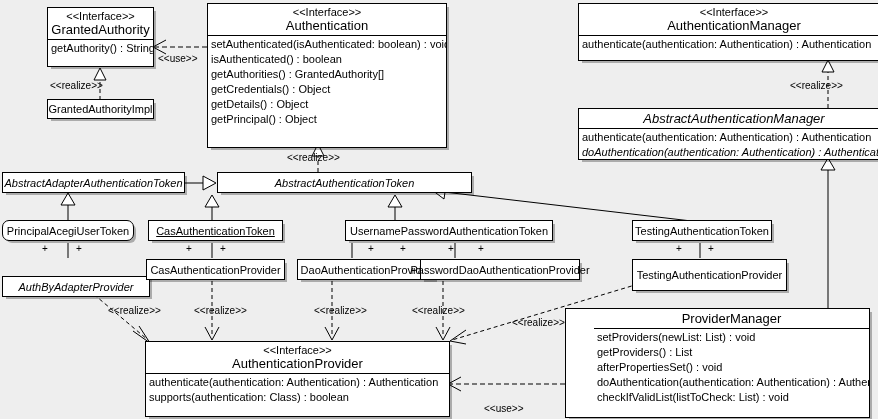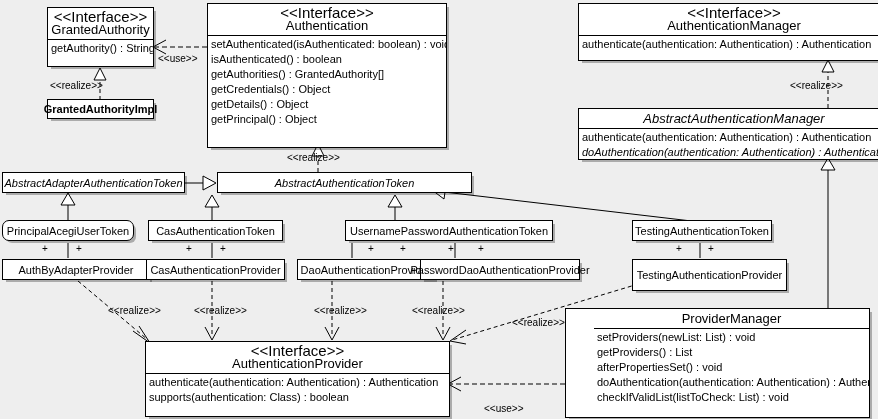--- a/index.html
+++ b/index.html
@@ -29,21 +29,21 @@
     box-shadow: 3px 3px 0 -1px rgba(0,0,0,0.28);
     z-index: 5;
   }
   .hdr {
     padding: 2px 3px 3px 3px;
     text-align: center;
     line-height: 13px;
   }
   .hdr .stereo {
     display: block;
-    font-size: 15px;
+    font-size: 11px;
     color: #000;
     white-space: nowrap;
   }
   .hdr .cname {
     display: block;
     font-size: 13px;
     color: #000;
     white-space: nowrap;
   }
   .hdr.italic .cname { font-style: italic; font-weight: normal; }
@@ -163,21 +163,21 @@
     <div class="hdr">
       <span class="stereo">&lt;&lt;Interface&gt;&gt;</span>
       <span class="cname">GrantedAuthority</span>
     </div>
     <div class="sep"></div>
     <div class="ops">
       <span class="op">getAuthority() : String</span>
     </div>
   </div>
 
-  <div class="uml-box" style="left:47px; top:99px; width:107px; height:20px;font-weight:bold;">
+  <div class="uml-box" style="left:47px; top:99px; width:107px; height:20px;">
     <div class="only-name">GrantedAuthorityImpl</div>
   </div>
 
   <div class="uml-box" style="left:207px; top:3px; width:240px; height:145px;">
     <div class="hdr">
       <span class="stereo">&lt;&lt;Interface&gt;&gt;</span>
       <span class="cname">Authentication</span>
     </div>
     <div class="sep"></div>
     <div class="ops">
@@ -217,33 +217,33 @@
   </div>
 
   <div class="uml-box" style="left:217px; top:172px; width:255px; height:21px;">
     <div class="only-name italic">AbstractAuthenticationToken</div>
   </div>
 
   <div class="uml-box" style="left:2px; top:220px; width:132px; height:21px;border-radius:7px;">
     <div class="only-name">PrincipalAcegiUserToken</div>
   </div>
 
-  <div class="uml-box" style="left:148px; top:220px; width:135px; height:21px;">
+  <div class="uml-box" style="left:148px; top:220px; width:135px; height:21px;text-decoration:underline;">
     <div class="only-name">CasAuthenticationToken</div>
   </div>
 
   <div class="uml-box" style="left:345px; top:220px; width:208px; height:21px;">
     <div class="only-name">UsernamePasswordAuthenticationToken</div>
   </div>
 
   <div class="uml-box" style="left:632px; top:220px; width:140px; height:21px;">
     <div class="only-name">TestingAuthenticationToken</div>
   </div>
 
-  <div class="uml-box" style="left:2px; top:259px; width:148px; height:21px;">
+  <div class="uml-box" style="left:2px; top:276px; width:148px; height:21px;font-style:italic;">
     <div class="only-name">AuthByAdapterProvider</div>
   </div>
 
   <div class="uml-box" style="left:146px; top:259px; width:139px; height:21px;">
     <div class="only-name">CasAuthenticationProvider</div>
   </div>
 
   <div class="uml-box" style="left:297px; top:259px; width:138px; height:21px;">
     <div class="only-name">DaoAuthenticationProvider</div>
   </div>

